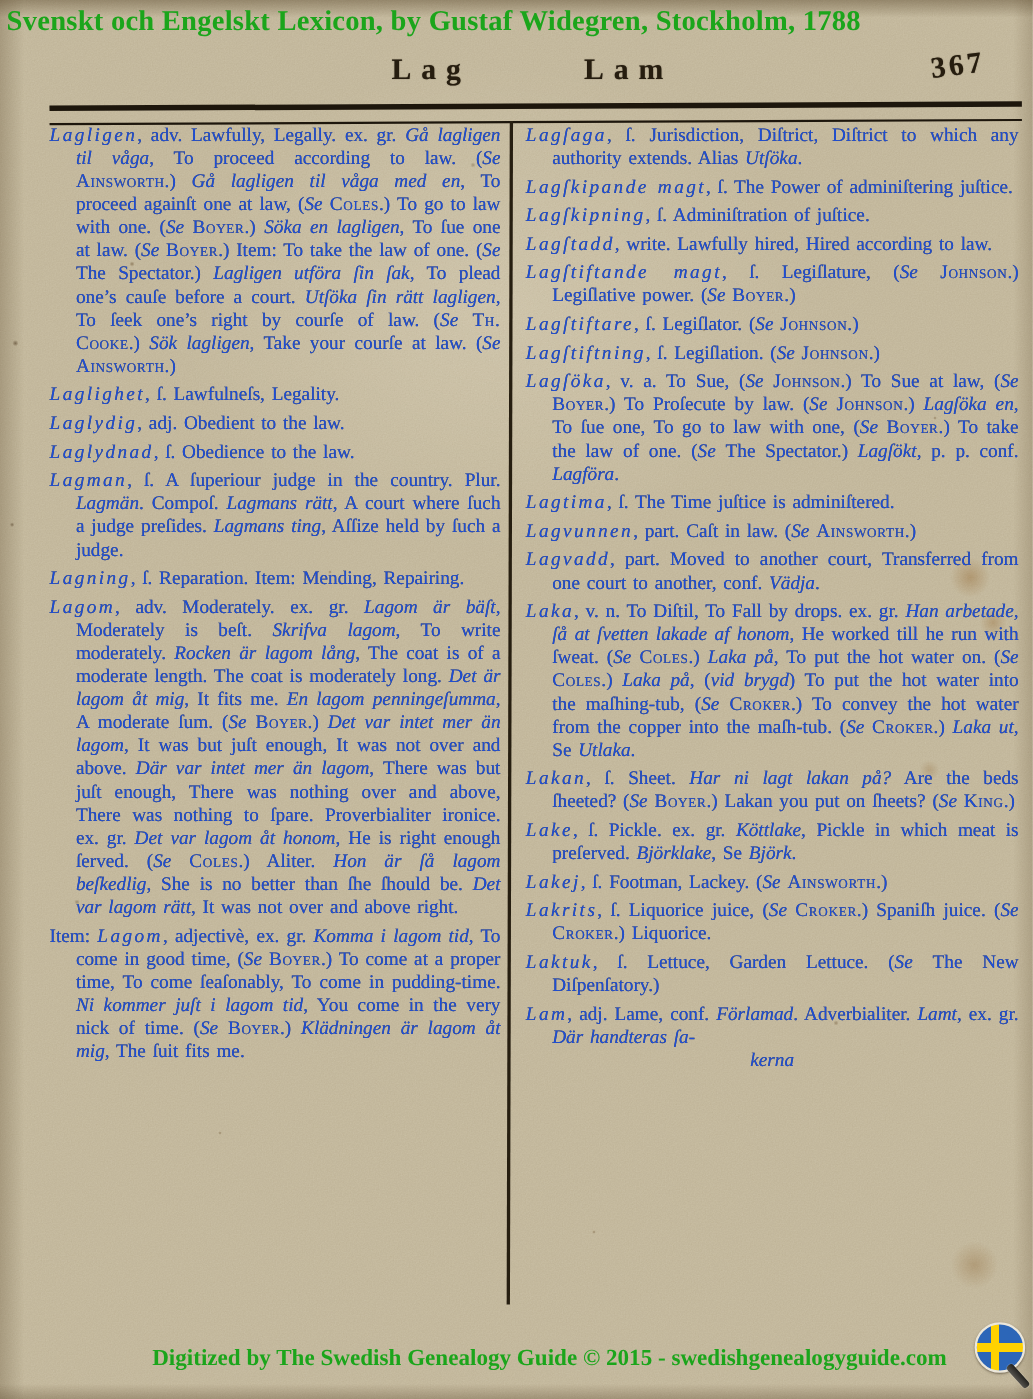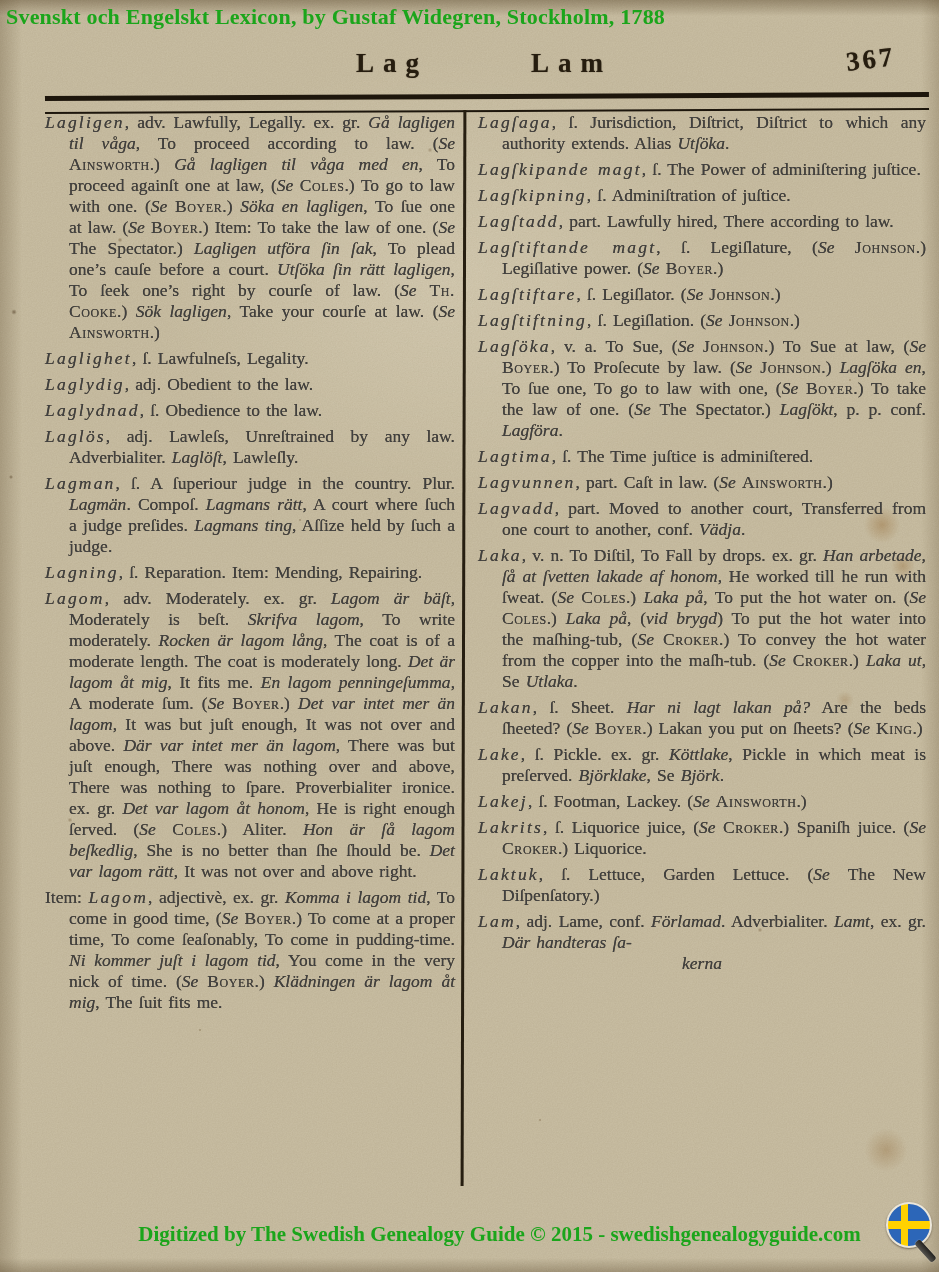--- a/index.html
+++ b/index.html
@@ -28,36 +28,36 @@
       radial-gradient(circle 2px at 850px 380px, rgba(110,85,50,.5), rgba(110,85,50,0) 80%),
       radial-gradient(circle 4px at 14px 312px, rgba(80,60,35,.6), rgba(80,60,35,0) 70%),
       radial-gradient(circle 3px at 11px 477px, rgba(80,60,35,.55), rgba(80,60,35,0) 70%),
       radial-gradient(ellipse 420px 320px at 48% 22%, rgba(255,250,235,.22), rgba(255,250,235,0) 70%),
       radial-gradient(ellipse 130% 115% at 50% 45%, rgba(0,0,0,0) 62%, rgba(100,80,50,.30) 100%);
   }
   .grain{position:absolute;inset:0;mix-blend-mode:multiply;opacity:.40;pointer-events:none;}
 
   
   .caption{position:absolute;color:#1ba51b;font-weight:bold;white-space:nowrap;}
-  .caption.top{left:6px;top:4px;font-size:22px;letter-spacing:.2px;}
+  .caption.top{left:6px;top:4px;font-size:26px;letter-spacing:.2px;}
   .caption.bottom{left:0;right:0;top:1222px;text-align:center;font-size:21px;
     transform:translateX(30px);}
 
   
   .hdr{position:absolute;color:#261d0f;font-weight:bold;
        text-shadow:0 0 1px rgba(38,29,15,.6);}
   .hdr-lag{left:356px;top:48px;font-size:27px;letter-spacing:9px;}
   .hdr-lam{left:531px;top:48px;font-size:27px;letter-spacing:9px;}
   .hdr-num{left:846px;top:44px;font-size:27px;letter-spacing:3px;transform:rotate(-7deg);}
   .rule{position:absolute;left:45px;width:884px;top:94px;height:11px;
         border-top:5px solid #1d160c;border-bottom:2.5px solid #1d160c;
         transform:rotate(-.25deg);}
 
   
-  .col{position:absolute;top:112px;color:#404040;}
+  .col{position:absolute;top:112px;color:#1d4ed8;}
   .col-left{left:45px;width:410px;}
   .col-right{left:478px;width:448px;}
   .divider{position:absolute;left:462px;top:110px;width:2.5px;height:1076px;
            background:#261e10;transform:rotate(.15deg);}
 
   .entry{margin:0 0 5px 0;text-align:justify;padding-left:24px;text-indent:-24px;
          font-size:17.5px;line-height:21px;word-spacing:.10em;
          text-shadow:0 0 .5px rgba(40,28,12,.75);}
   .s-hw{font-style:italic;letter-spacing:2.2px;}
   .s-i{font-style:italic;}
@@ -96,31 +96,30 @@
 <span class="hdr hdr-lam">Lam</span>
 <span class="hdr hdr-num">367</span>
 <div class="rule"></div>
 
 <div class="divider"></div>
 <div class="col col-left">
     <p class="entry"><span class="s-hw">Lagligen</span><span class="s-n">, adv. Lawfully, Legally. ex. gr. </span><span class="s-i">Gå lagligen til våga</span><span class="s-n">, To proceed according to law. (</span><span class="s-i">Se </span><span class="s-sc">Ainsworth</span><span class="s-n">.) </span><span class="s-i">Gå lagligen til våga med en</span><span class="s-n">, To proceed againſt one at law, (</span><span class="s-i">Se </span><span class="s-sc">Coles</span><span class="s-n">.) To go to law with one. (</span><span class="s-i">Se </span><span class="s-sc">Boyer</span><span class="s-n">.) </span><span class="s-i">Söka en lagligen</span><span class="s-n">, To ſue one at law. (</span><span class="s-i">Se </span><span class="s-sc">Boyer</span><span class="s-n">.) Item: To take the law of one. (</span><span class="s-i">Se </span><span class="s-n">The Spectator.) </span><span class="s-i">Lagligen utföra ſin ſak</span><span class="s-n">, To plead one’s cauſe before a court. </span><span class="s-i">Utſöka ſin rätt lagligen</span><span class="s-n">, To ſeek one’s right by courſe of law. (</span><span class="s-i">Se </span><span class="s-sc">Th. Cooke</span><span class="s-n">.) </span><span class="s-i">Sök lagligen</span><span class="s-n">, Take your courſe at law. (</span><span class="s-i">Se </span><span class="s-sc">Ainsworth</span><span class="s-n">.)</span></p>
     <p class="entry"><span class="s-hw">Laglighet</span><span class="s-n">, ſ. Lawfulneſs, Legality.</span></p>
     <p class="entry"><span class="s-hw">Laglydig</span><span class="s-n">, adj. Obedient to the law.</span></p>
     <p class="entry"><span class="s-hw">Laglydnad</span><span class="s-n">, ſ. Obedience to the law.</span></p>
-    <p class="entry"><span class="s-hw">Laglös</span><span class="s-n">, adj. Lawleſs, Unreſtrained by any law. Adverbialiter. </span><span class="s-i">Laglöſt</span><span class="s-n">, Lawleſly.</span></p>
     <p class="entry"><span class="s-hw">Lagman</span><span class="s-n">, ſ. A ſuperiour judge in the country. Plur. </span><span class="s-i">Lagmän</span><span class="s-n">. Compoſ. </span><span class="s-i">Lagmans rätt</span><span class="s-n">, A court where ſuch a judge preſides. </span><span class="s-i">Lagmans ting</span><span class="s-n">, Aſſize held by ſuch a judge.</span></p>
     <p class="entry"><span class="s-hw">Lagning</span><span class="s-n">, ſ. Reparation. Item: Mending, Repairing.</span></p>
     <p class="entry"><span class="s-hw">Lagom</span><span class="s-n">, adv. Moderately. ex. gr. </span><span class="s-i">Lagom är bäſt</span><span class="s-n">, Moderately is beſt. </span><span class="s-i">Skrifva lagom</span><span class="s-n">, To write moderately. </span><span class="s-i">Rocken är lagom lång</span><span class="s-n">, The coat is of a moderate length. The coat is moderately long. </span><span class="s-i">Det är lagom åt mig</span><span class="s-n">, It fits me. </span><span class="s-i">En lagom penningeſumma</span><span class="s-n">, A moderate ſum. (</span><span class="s-i">Se </span><span class="s-sc">Boyer</span><span class="s-n">.) </span><span class="s-i">Det var intet mer än lagom</span><span class="s-n">, It was but juſt enough, It was not over and above. </span><span class="s-i">Där var intet mer än lagom</span><span class="s-n">, There was but juſt enough, There was nothing over and above, There was nothing to ſpare. Proverbialiter ironice. ex. gr. </span><span class="s-i">Det var lagom åt honom</span><span class="s-n">, He is right enough ſerved. (</span><span class="s-i">Se </span><span class="s-sc">Coles</span><span class="s-n">.) Aliter. </span><span class="s-i">Hon är ſå lagom beſkedlig</span><span class="s-n">, She is no better than ſhe ſhould be. </span><span class="s-i">Det var lagom rätt</span><span class="s-n">, It was not over and above right.</span></p>
     <p class="entry"><span class="s-n">Item: </span><span class="s-hw">Lagom</span><span class="s-n">, adjectivè, ex. gr. </span><span class="s-i">Komma i lagom tid</span><span class="s-n">, To come in good time, (</span><span class="s-i">Se </span><span class="s-sc">Boyer</span><span class="s-n">.) To come at a proper time, To come ſeaſonably, To come in pudding-time. </span><span class="s-i">Ni kommer juſt i lagom tid</span><span class="s-n">, You come in the very nick of time. (</span><span class="s-i">Se </span><span class="s-sc">Boyer</span><span class="s-n">.) </span><span class="s-i">Klädningen är lagom åt mig</span><span class="s-n">, The ſuit fits me.</span></p>
   </div>
 <div class="col col-right">
     <p class="entry"><span class="s-hw">Lagſaga</span><span class="s-n">, ſ. Jurisdiction, Diſtrict, Diſtrict to which any authority extends. Alias </span><span class="s-i">Utſöka</span><span class="s-n">.</span></p>
     <p class="entry"><span class="s-hw">Lagſkipande magt</span><span class="s-n">, ſ. The Power of adminiſtering juſtice.</span></p>
     <p class="entry"><span class="s-hw">Lagſkipning</span><span class="s-n">, ſ. Adminiſtration of juſtice.</span></p>
-    <p class="entry"><span class="s-hw">Lagſtadd</span><span class="s-n">, part. Lawfully hired, There according to law.</span></p>
+    <p class="entry"><span class="s-hw">Lagſtadd</span><span class="s-n">, write. Lawfully hired, Hired according to law.</span></p>
     <p class="entry"><span class="s-hw">Lagſtiftande magt</span><span class="s-n">, ſ. Legiſlature, (</span><span class="s-i">Se </span><span class="s-sc">Johnson</span><span class="s-n">.) Legiſlative power. (</span><span class="s-i">Se </span><span class="s-sc">Boyer</span><span class="s-n">.)</span></p>
     <p class="entry"><span class="s-hw">Lagſtiftare</span><span class="s-n">, ſ. Legiſlator. (</span><span class="s-i">Se </span><span class="s-sc">Johnson</span><span class="s-n">.)</span></p>
     <p class="entry"><span class="s-hw">Lagſtiftning</span><span class="s-n">, ſ. Legiſlation. (</span><span class="s-i">Se </span><span class="s-sc">Johnson</span><span class="s-n">.)</span></p>
     <p class="entry"><span class="s-hw">Lagſöka</span><span class="s-n">, v. a. To Sue, (</span><span class="s-i">Se </span><span class="s-sc">Johnson</span><span class="s-n">.) To Sue at law, (</span><span class="s-i">Se </span><span class="s-sc">Boyer</span><span class="s-n">.) To Proſecute by law. (</span><span class="s-i">Se </span><span class="s-sc">Johnson</span><span class="s-n">.) </span><span class="s-i">Lagſöka en</span><span class="s-n">, To ſue one, To go to law with one, (</span><span class="s-i">Se </span><span class="s-sc">Boyer</span><span class="s-n">.) To take the law of one. (</span><span class="s-i">Se </span><span class="s-n">The Spectator.) </span><span class="s-i">Lagſökt</span><span class="s-n">, p. p. conf. </span><span class="s-i">Lagföra</span><span class="s-n">.</span></p>
     <p class="entry"><span class="s-hw">Lagtima</span><span class="s-n">, ſ. The Time juſtice is adminiſtered.</span></p>
     <p class="entry"><span class="s-hw">Lagvunnen</span><span class="s-n">, part. Caſt in law. (</span><span class="s-i">Se </span><span class="s-sc">Ainsworth</span><span class="s-n">.)</span></p>
     <p class="entry"><span class="s-hw">Lagvadd</span><span class="s-n">, part. Moved to another court, Transferred from one court to another, conf. </span><span class="s-i">Vädja</span><span class="s-n">.</span></p>
     <p class="entry"><span class="s-hw">Laka</span><span class="s-n">, v. n. To Diſtil, To Fall by drops. ex. gr. </span><span class="s-i">Han arbetade, ſå at ſvetten lakade af honom</span><span class="s-n">, He worked till he run with ſweat. (</span><span class="s-i">Se </span><span class="s-sc">Coles</span><span class="s-n">.) </span><span class="s-i">Laka på</span><span class="s-n">, To put the hot water on. (</span><span class="s-i">Se </span><span class="s-sc">Coles</span><span class="s-n">.) </span><span class="s-i">Laka på</span><span class="s-n">, (</span><span class="s-i">vid brygd</span><span class="s-n">) To put the hot water into the maſhing-tub, (</span><span class="s-i">Se </span><span class="s-sc">Croker</span><span class="s-n">.) To convey the hot water from the copper into the maſh-tub. (</span><span class="s-i">Se </span><span class="s-sc">Croker</span><span class="s-n">.) </span><span class="s-i">Laka ut</span><span class="s-n">, Se </span><span class="s-i">Utlaka</span><span class="s-n">.</span></p>
     <p class="entry"><span class="s-hw">Lakan</span><span class="s-n">, ſ. Sheet. </span><span class="s-i">Har ni lagt lakan på?</span><span class="s-n"> Are the beds ſheeted? (</span><span class="s-i">Se </span><span class="s-sc">Boyer</span><span class="s-n">.) Lakan you put on ſheets? (</span><span class="s-i">Se </span><span class="s-sc">King</span><span class="s-n">.)</span></p>
     <p class="entry"><span class="s-hw">Lake</span><span class="s-n">, ſ. Pickle. ex. gr. </span><span class="s-i">Köttlake</span><span class="s-n">, Pickle in which meat is preſerved. </span><span class="s-i">Björklake</span><span class="s-n">, Se </span><span class="s-i">Björk</span><span class="s-n">.</span></p>

